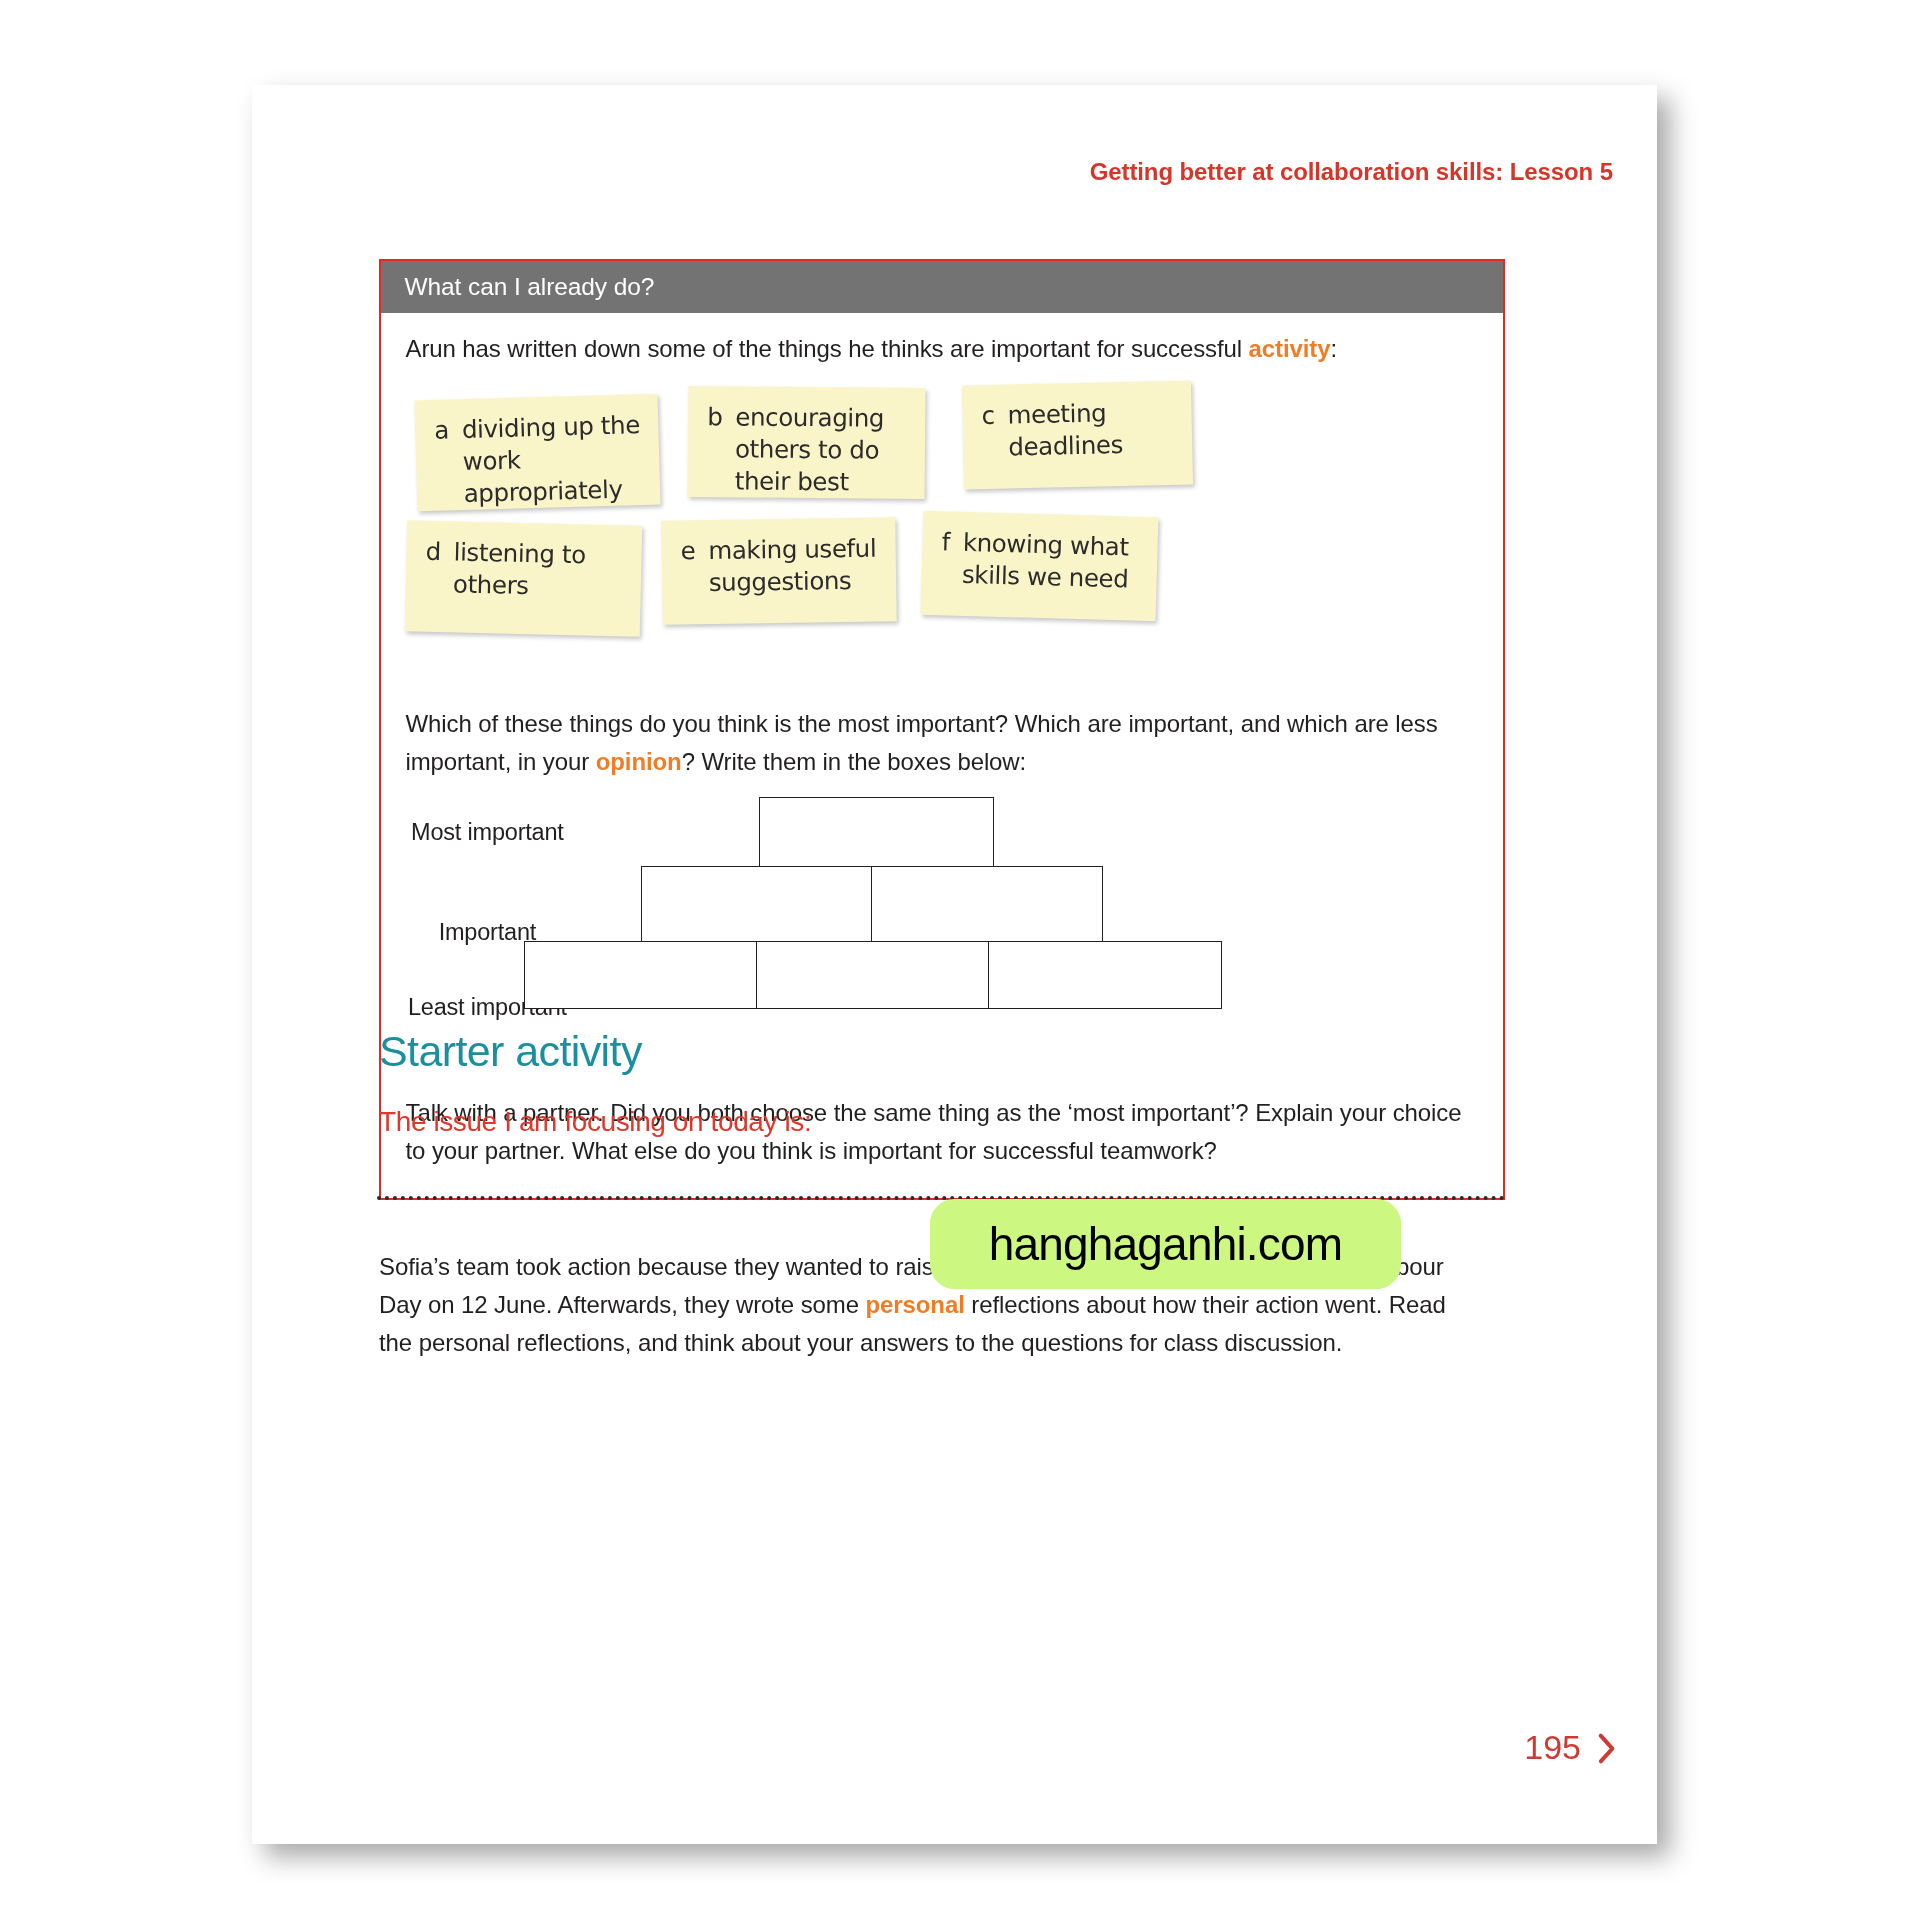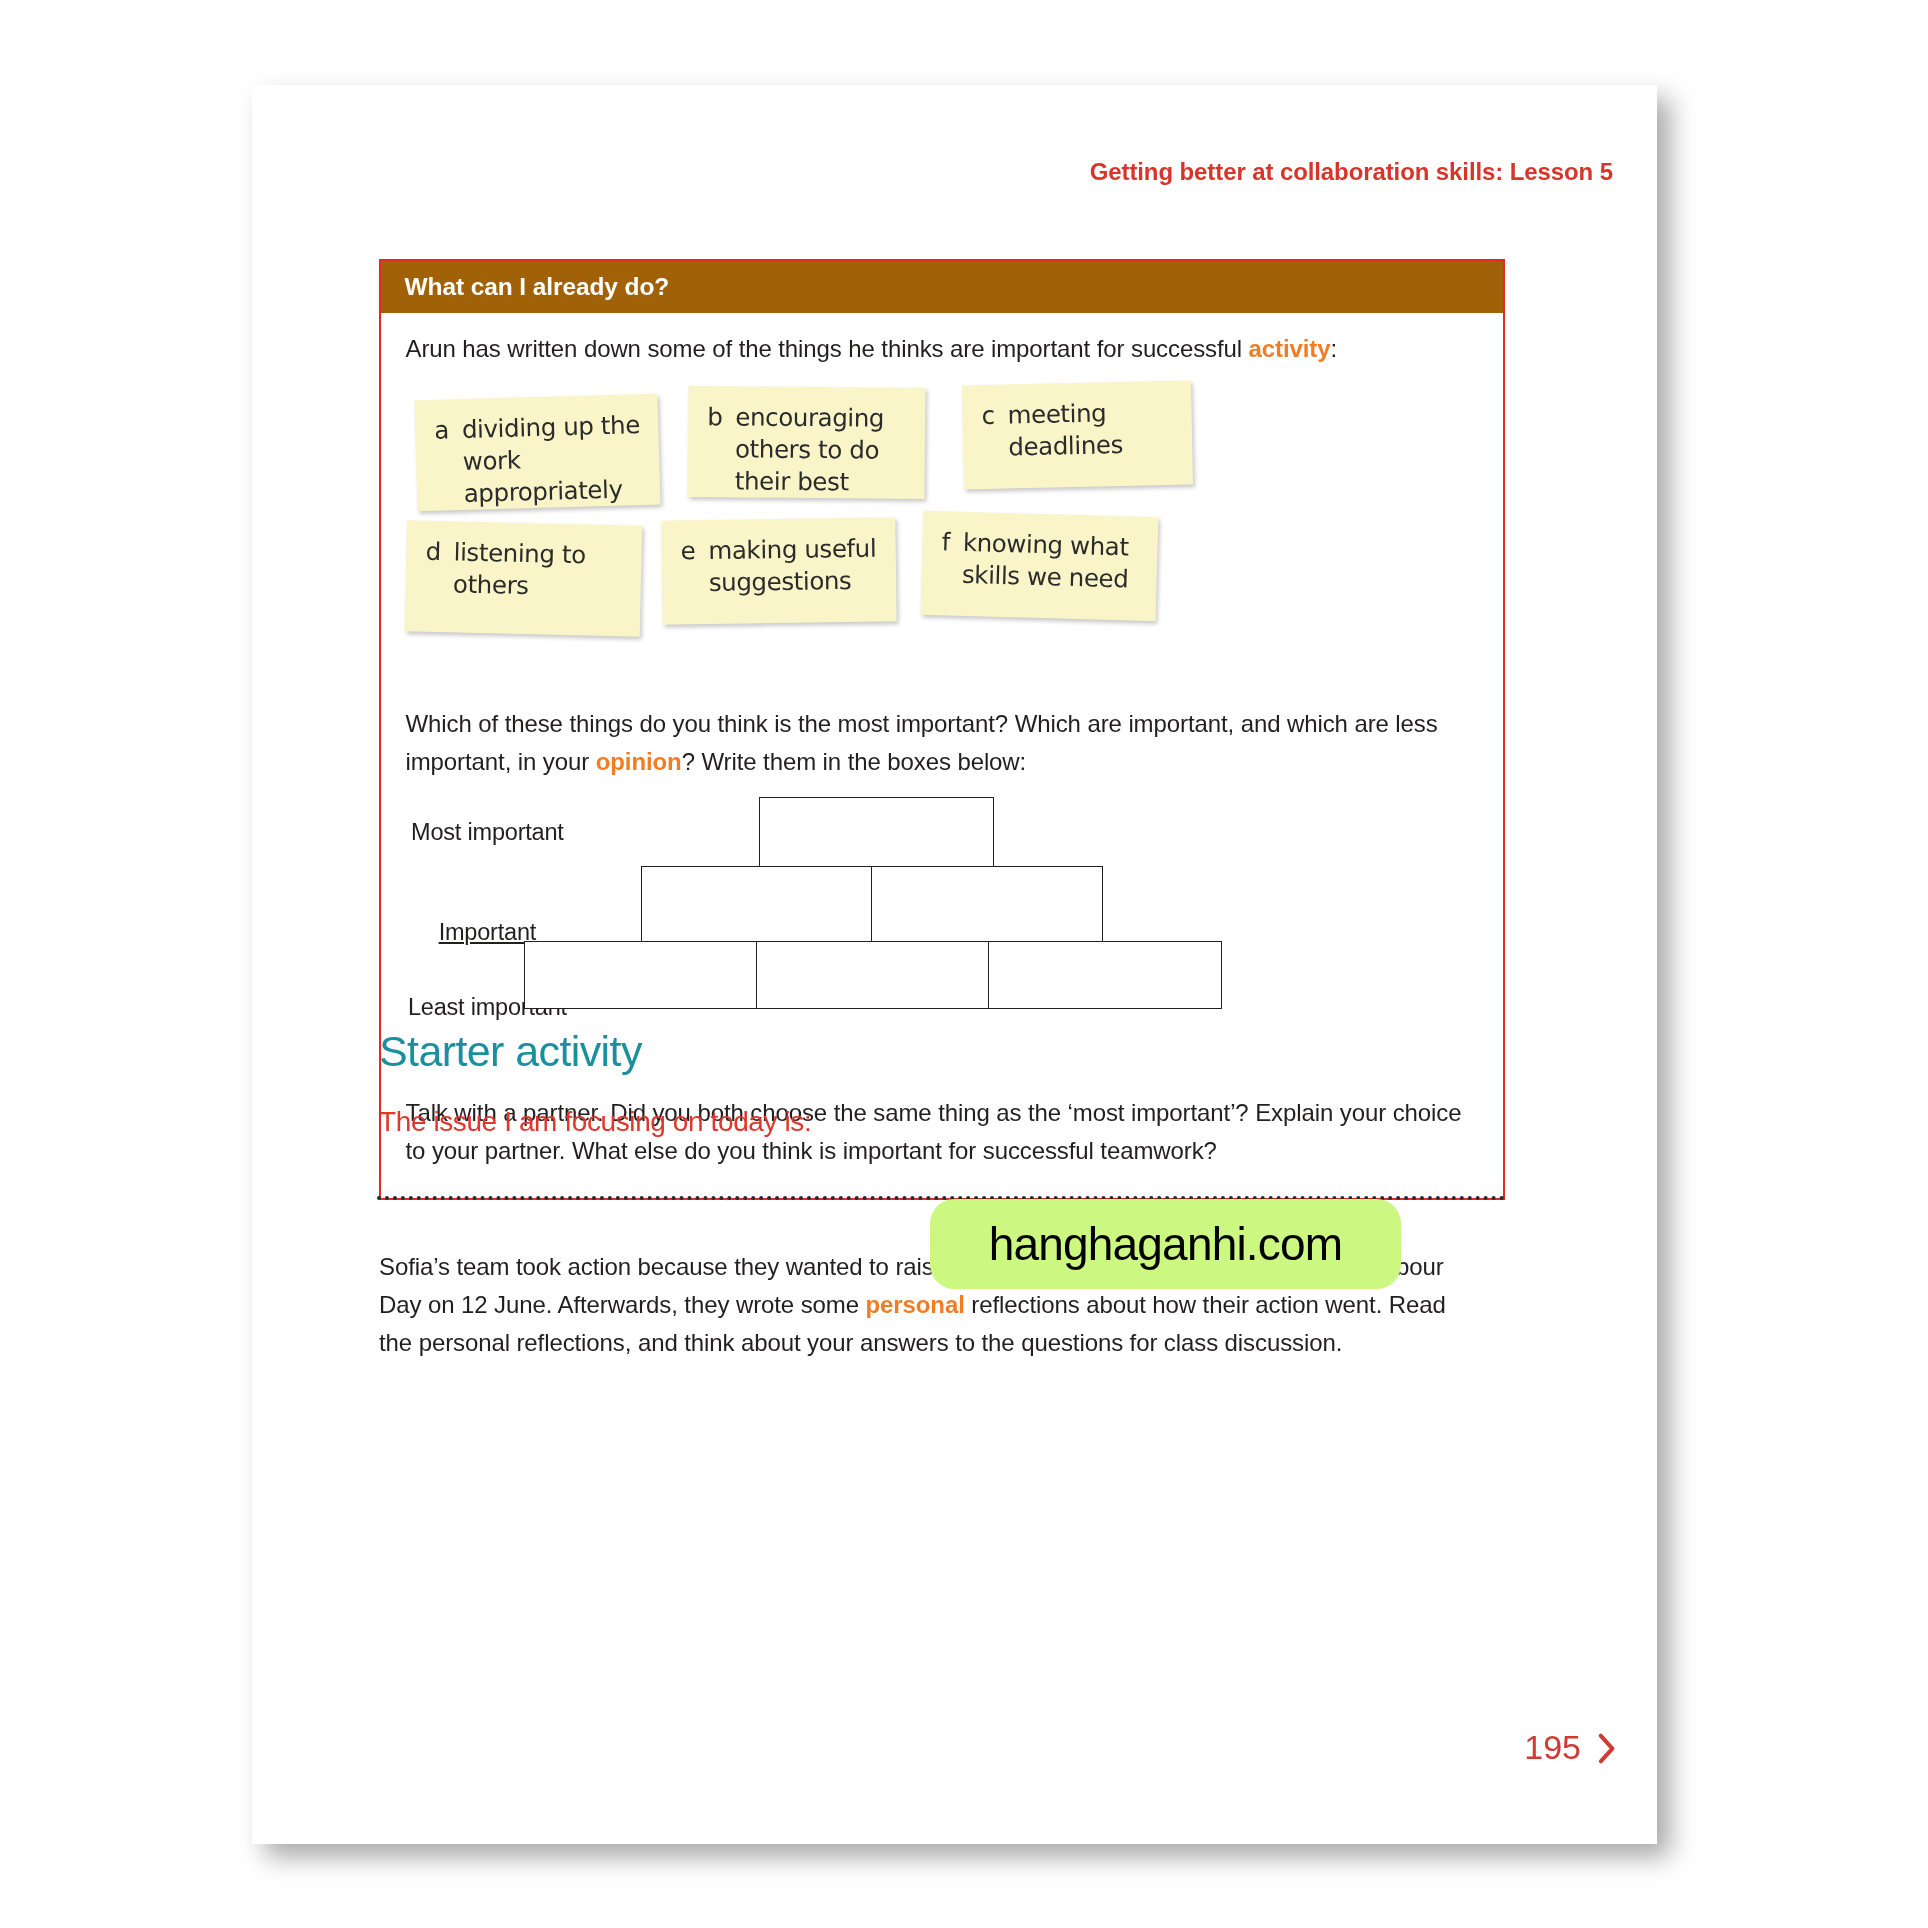--- a/index.html
+++ b/index.html
@@ -46,24 +46,24 @@
   .panel {
     position: absolute;
     left: 127px;
     top: 174px;
     width: 1126px;
     border: 2.8px solid #e8271f;
     box-sizing: border-box;
     background: #ffffff;
   }
   .panel-header {
-    background: #a16207;
+    background: #737373;
     color: #ffffff;
     font-size: 24.5px;
-    font-weight: bold;
+    font-weight: normal;
     padding: 12.2px 0 12.2px 23.5px;
     letter-spacing: -0.1px;
   }
   .panel-body {
     padding: 17px 24.5px 28px 24.5px;
   }
 
   .body-text {
     font-size: 24px;
     line-height: 38px;
@@ -116,21 +116,21 @@
   .tier-label {
     position: absolute;
     font-size: 23.5px;
     line-height: 34px;
     color: #221f1f;
     letter-spacing: -0.2px;
     width: 160px;
     text-align: center;
   }
   .tier-label.l-most     { left: 1.9px; top: 21px; }
-  .tier-label.l-important{ left: 1.9px; top: 121px; text-decoration: underline; }
+  .tier-label.l-important{ left: 1.9px; top: 121px; }
   .tier-label.l-least    { left: 1.9px; top: 196px; }
 
   .pyr-row { position: absolute; display: flex; }
   .pyr-box {
     box-sizing: border-box;
     border: 1.9px solid #231f20;
     background: #ffffff;
   }
   .pyr-row.r-top    { left: 353px; top: 3.8px;   }
   .pyr-row.r-middle { left: 235px; top: 72px;  }

